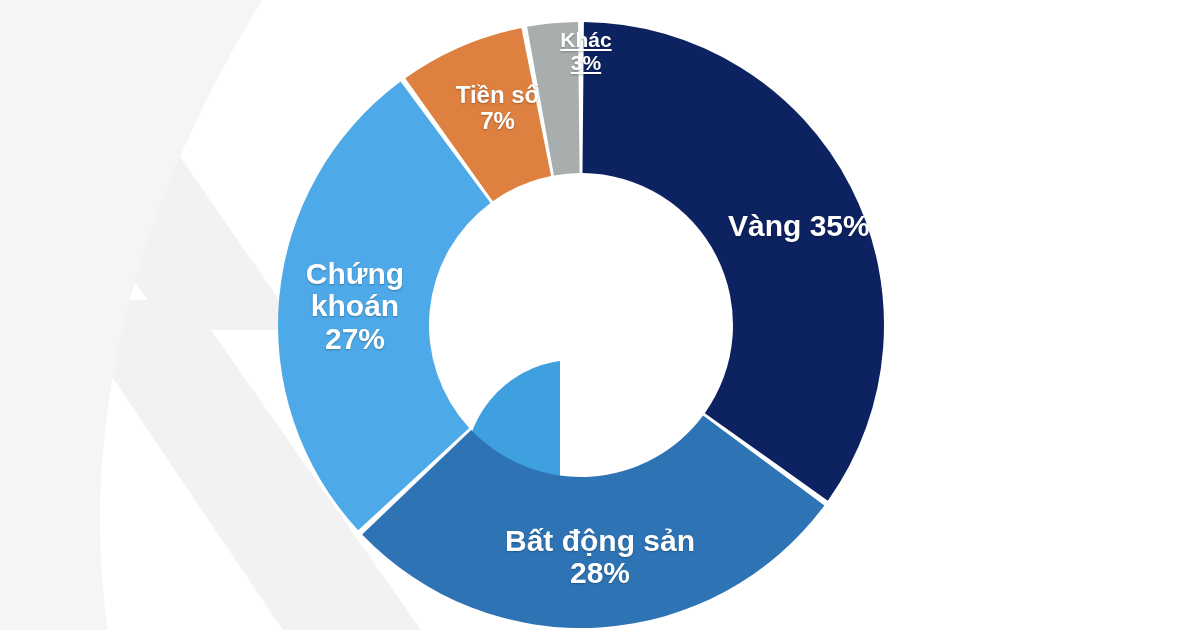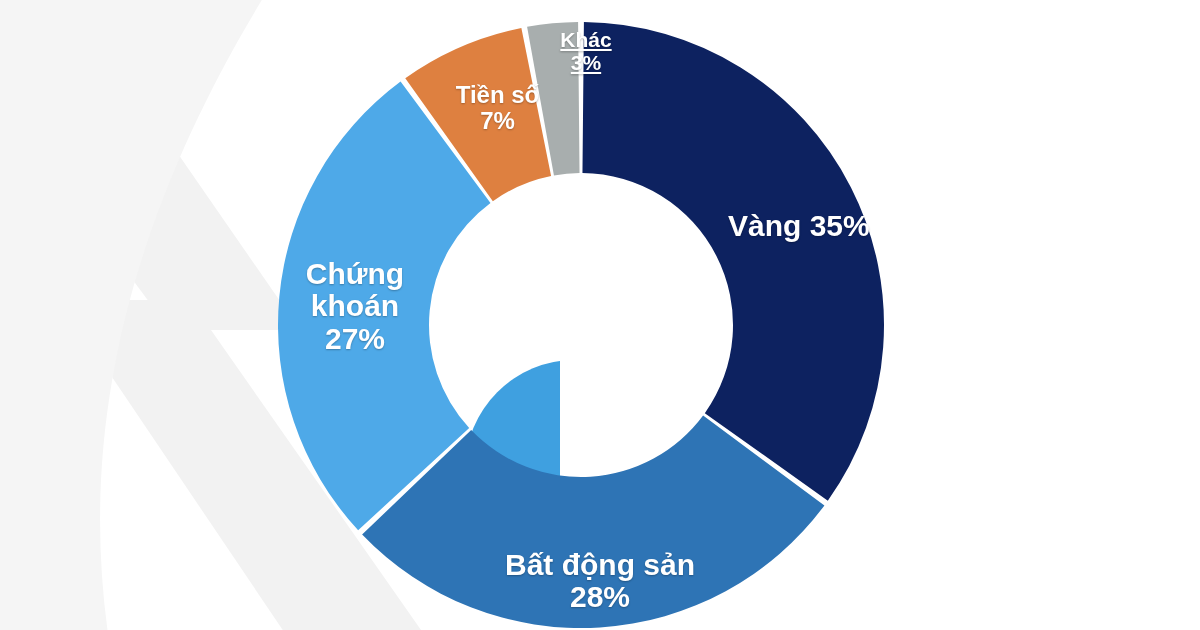--- a/index.html
+++ b/index.html
@@ -54,21 +54,21 @@
 
   #label-vang {
     left: 728px;
     top: 210px;
     width: 200px;
     font-size: 30px;
     text-align: left;
   }
   #label-batdongsan {
     left: 455px;
-    top: 549px;
+    top: 525px;
     width: 290px;
     font-size: 30px;
   }
   #label-chungkhoan {
     left: 270px;
     top: 258px;
     width: 170px;
     font-size: 30px;
   }
   #label-tienso {

